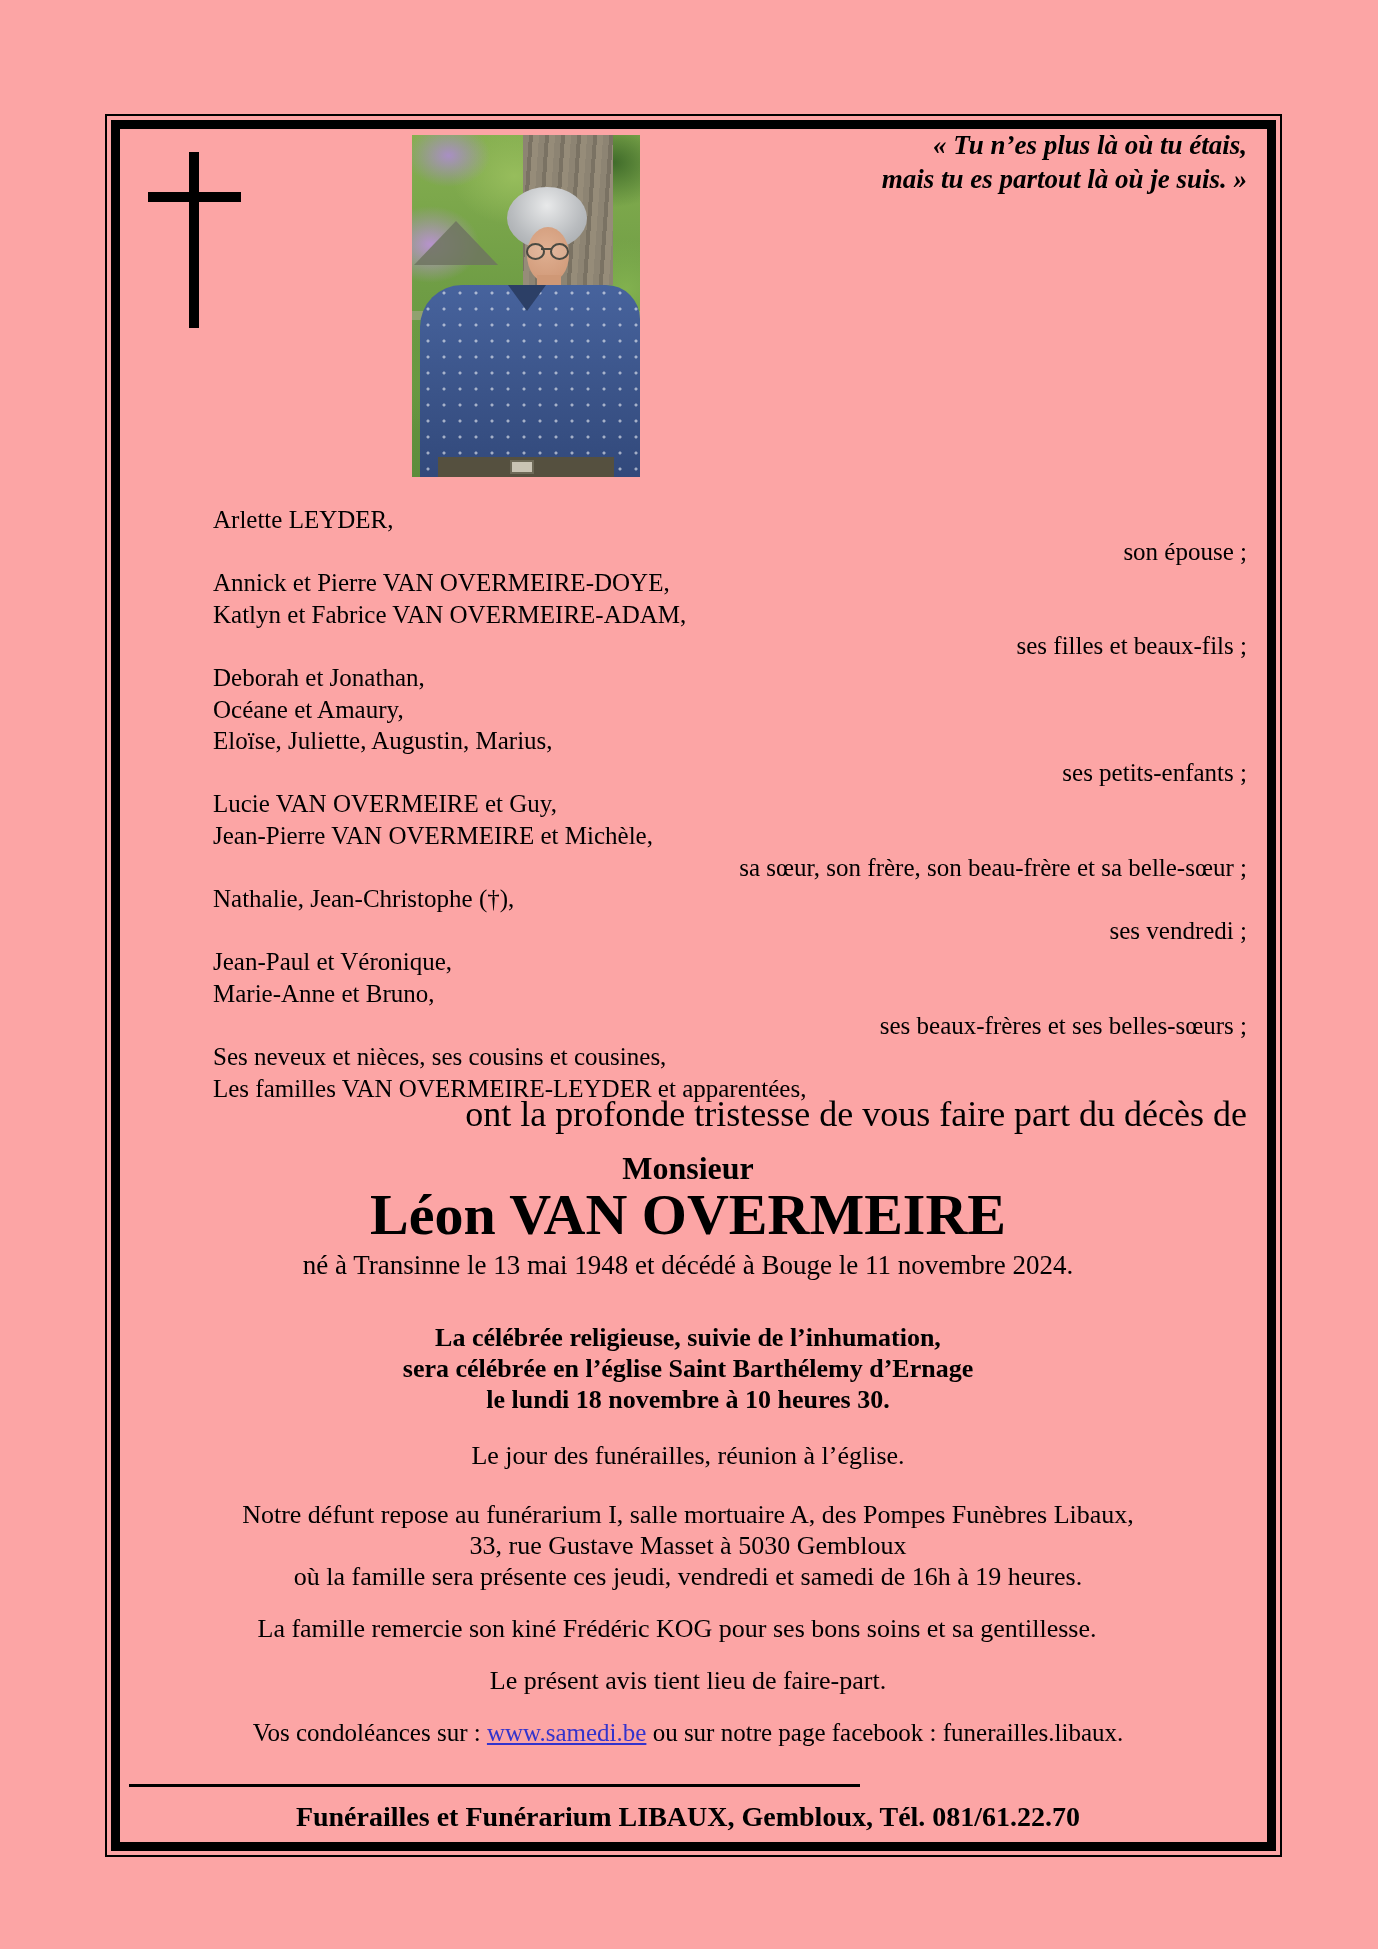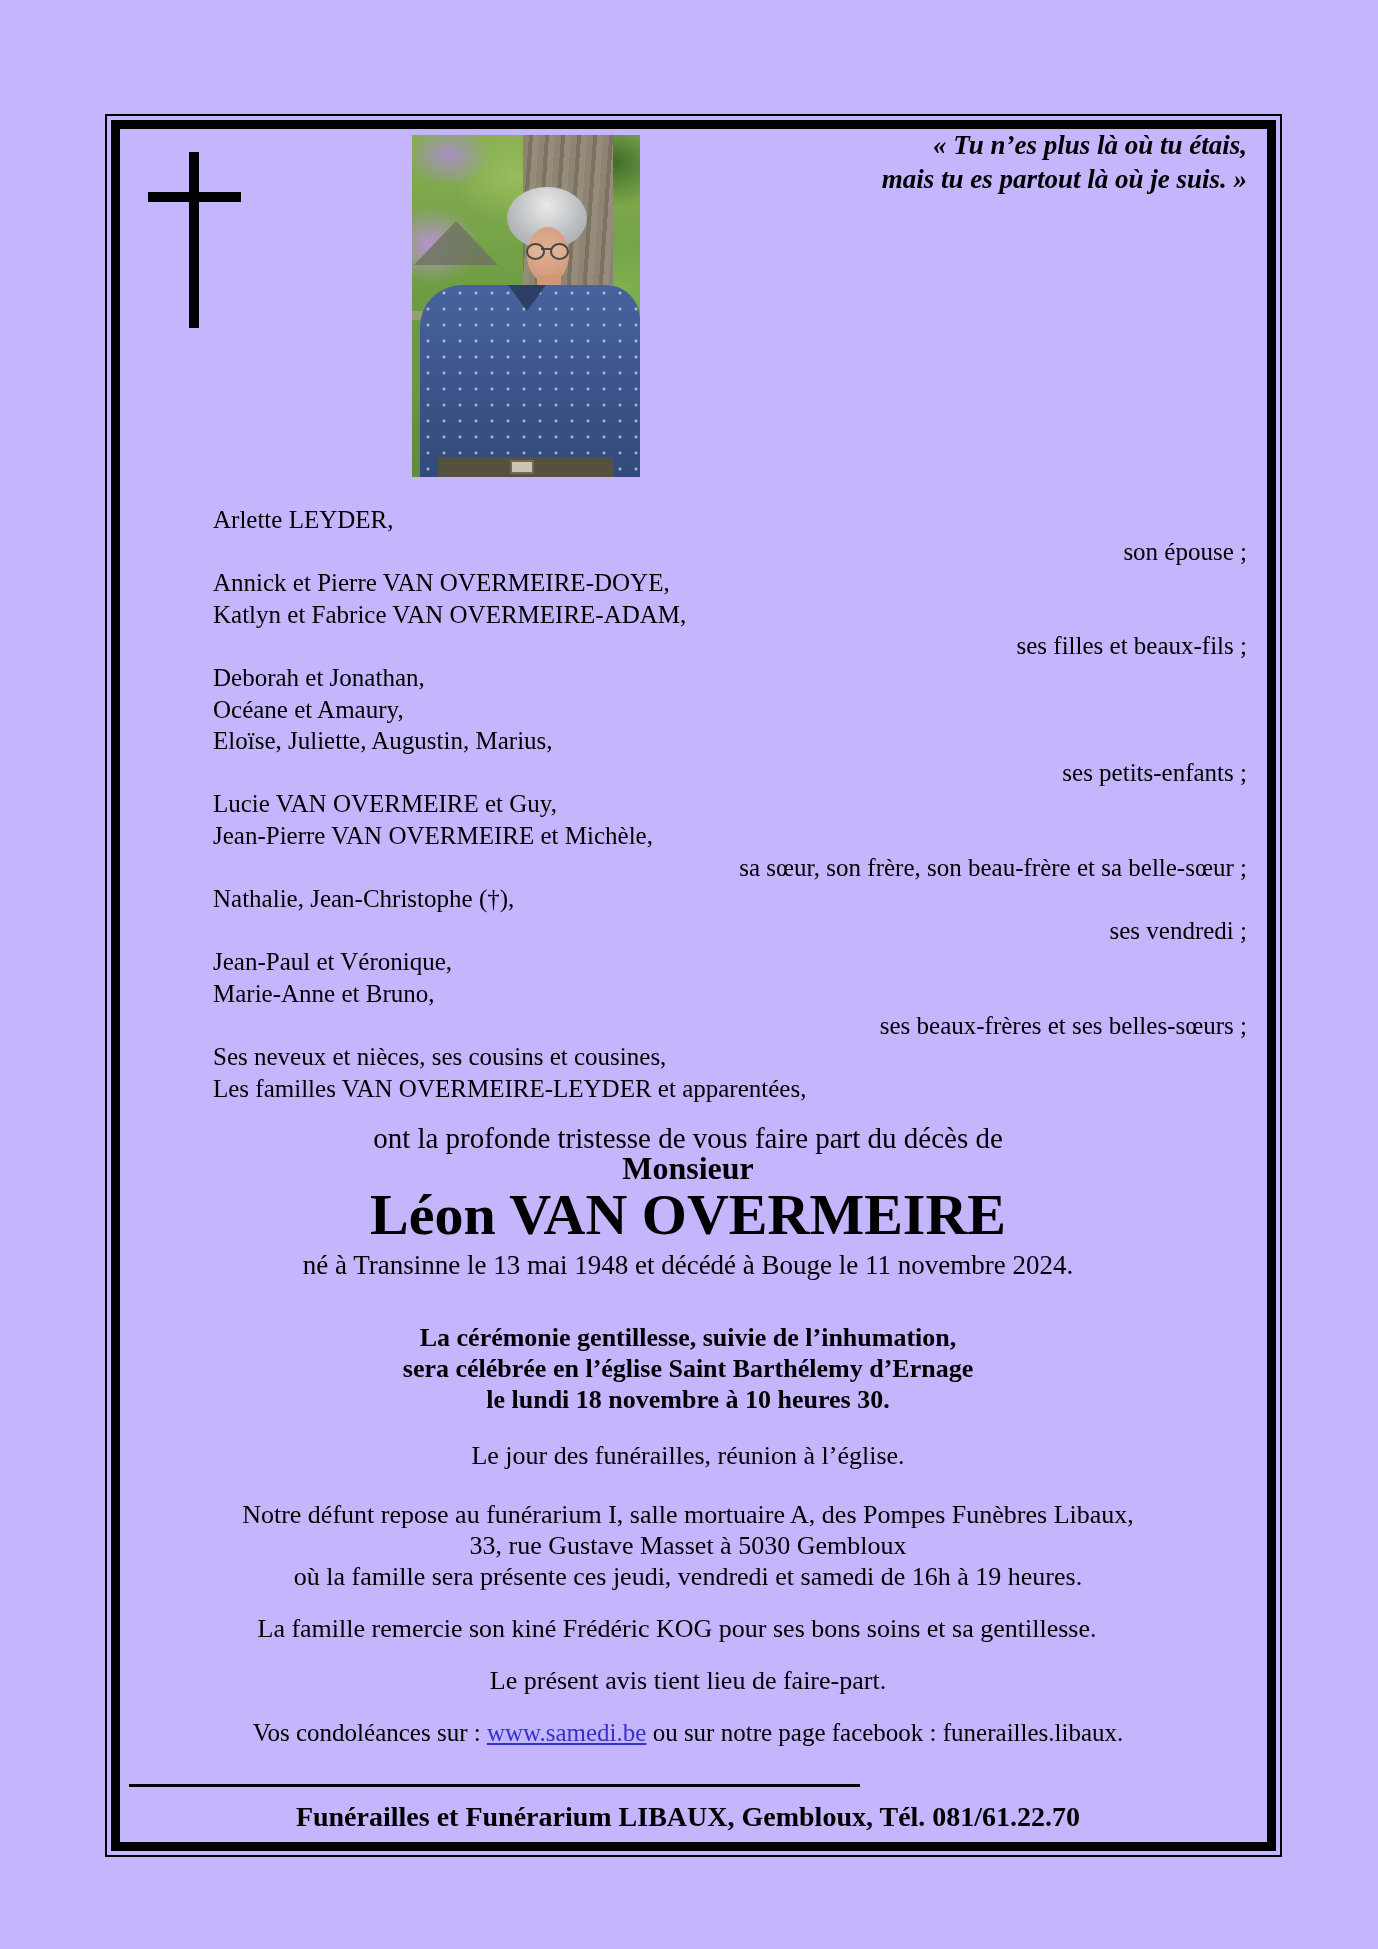--- a/index.html
+++ b/index.html
@@ -1,17 +1,17 @@
 <!DOCTYPE html>
 <html><head>
 <meta charset="utf-8">
 <style>
   html,body{margin:0;padding:0;background:#ffffff;}
   .page{
-    position:relative;width:1378px;height:1949px;background:#c4b5fd;
+    position:relative;width:1378px;height:1949px;background:#fca5a5;
     font-family:"Liberation Serif","DejaVu Serif",serif;color:#000000;overflow:hidden;
   }
   
   .frame{
     position:absolute;left:105px;top:114px;width:1165px;height:1731px;
     border:2px solid #000;padding:4px;box-sizing:content-box;
   }
   .frame-inner{width:100%;height:100%;border:9px solid #000;box-sizing:border-box;}
   
   .cross{position:absolute;left:148px;top:152px;width:93px;height:176px;}
@@ -60,21 +60,21 @@
   .buckle{position:absolute;left:98px;top:325px;width:24px;height:14px;background:#c9c4b4;border:2px solid #6e6a58;box-sizing:border-box;}
   
   .quote{
     position:absolute;left:129px;top:128px;width:1118px;text-align:right;
     font-size:27px;line-height:34px;font-weight:bold;font-style:italic;
   }
   .names{position:absolute;left:129px;top:504px;width:1118px;font-size:25px;}
   .names .ln{line-height:31.6px;white-space:pre;}
   .names .l{text-align:left;padding-left:84px;}
   .names .r{text-align:right;}
-  .announce{position:absolute;left:129px;top:1096px;width:1118px;text-align:center;font-size:29px;line-height:36px;margin-top:24px;}
+  .announce{position:absolute;left:129px;top:1096px;width:1118px;text-align:right;font-size:36px;line-height:36px;}
   .civility{position:absolute;left:129px;top:1148px;width:1118px;text-align:center;font-size:32px;line-height:40px;font-weight:bold;}
   .deceased{position:absolute;left:129px;top:1182px;width:1118px;text-align:center;font-size:58px;line-height:66px;font-weight:bold;}
   .lifedates{position:absolute;left:129px;top:1248px;width:1118px;text-align:center;font-size:27px;line-height:34px;}
   .ceremony{position:absolute;left:129px;top:1322px;width:1118px;text-align:center;font-size:26px;line-height:31px;font-weight:bold;}
   .meeting{position:absolute;left:129px;top:1440px;width:1118px;text-align:center;font-size:26px;line-height:31px;}
   .repose{position:absolute;left:129px;top:1499px;width:1118px;text-align:center;font-size:26px;line-height:31px;}
   .thanks{position:absolute;left:118px;top:1613px;width:1118px;text-align:center;font-size:26px;line-height:31px;}
   .notice{position:absolute;left:129px;top:1665px;width:1118px;text-align:center;font-size:26px;line-height:31px;}
   .condolences{position:absolute;left:129px;top:1717px;width:1118px;text-align:center;font-size:25px;line-height:31px;}
   .condolences a{color:#3333cc;text-decoration:underline;cursor:pointer;}
@@ -137,21 +137,21 @@
     <div class="ln l">Ses neveux et nièces, ses cousins et cousines,</div>
     <div class="ln l">Les familles VAN OVERMEIRE-LEYDER et apparentées,</div>
   </div>
 
   <div class="announce">ont la profonde tristesse de vous faire part du décès de</div>
   <div class="civility">Monsieur</div>
   <div class="deceased">Léon VAN OVERMEIRE</div>
   <div class="lifedates">né à Transinne le 13 mai 1948 et décédé à Bouge le 11 novembre 2024.</div>
 
   <div class="ceremony">
-    <div>La cérémonie gentillesse, suivie de l’inhumation,</div>
+    <div>La célébrée religieuse, suivie de l’inhumation,</div>
     <div>sera célébrée en l’église Saint Barthélemy d’Ernage</div>
     <div>le lundi 18 novembre à 10 heures 30.</div>
   </div>
 
   <div class="meeting">Le jour des funérailles, réunion à l’église.</div>
 
   <div class="repose">
     <div>Notre défunt repose au funérarium I, salle mortuaire A, des Pompes Funèbres Libaux,</div>
     <div>33, rue Gustave Masset à 5030 Gembloux</div>
     <div>où la famille sera présente ces jeudi, vendredi et samedi de 16h à 19 heures.</div>

